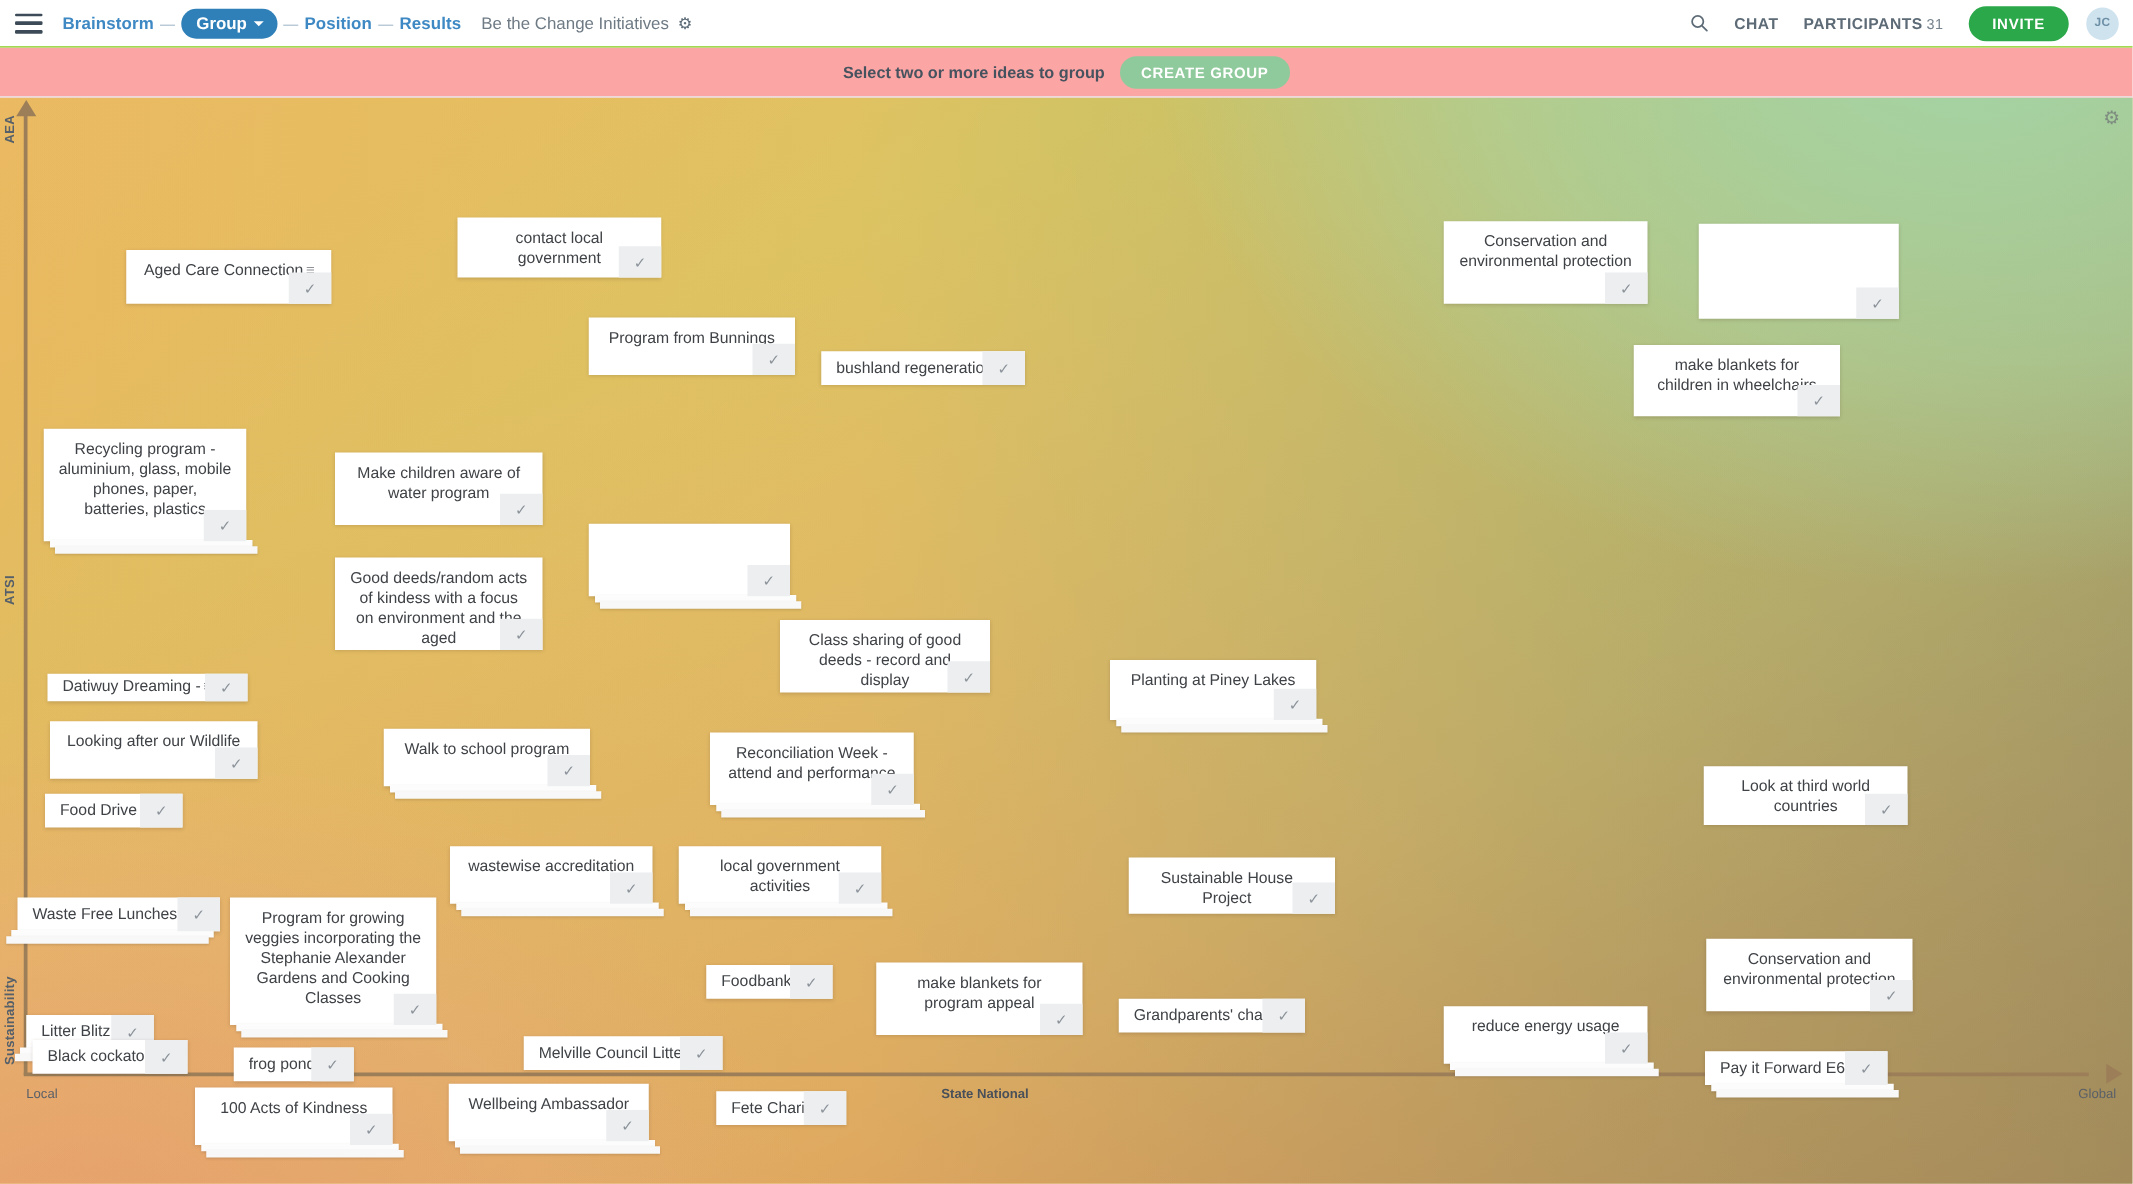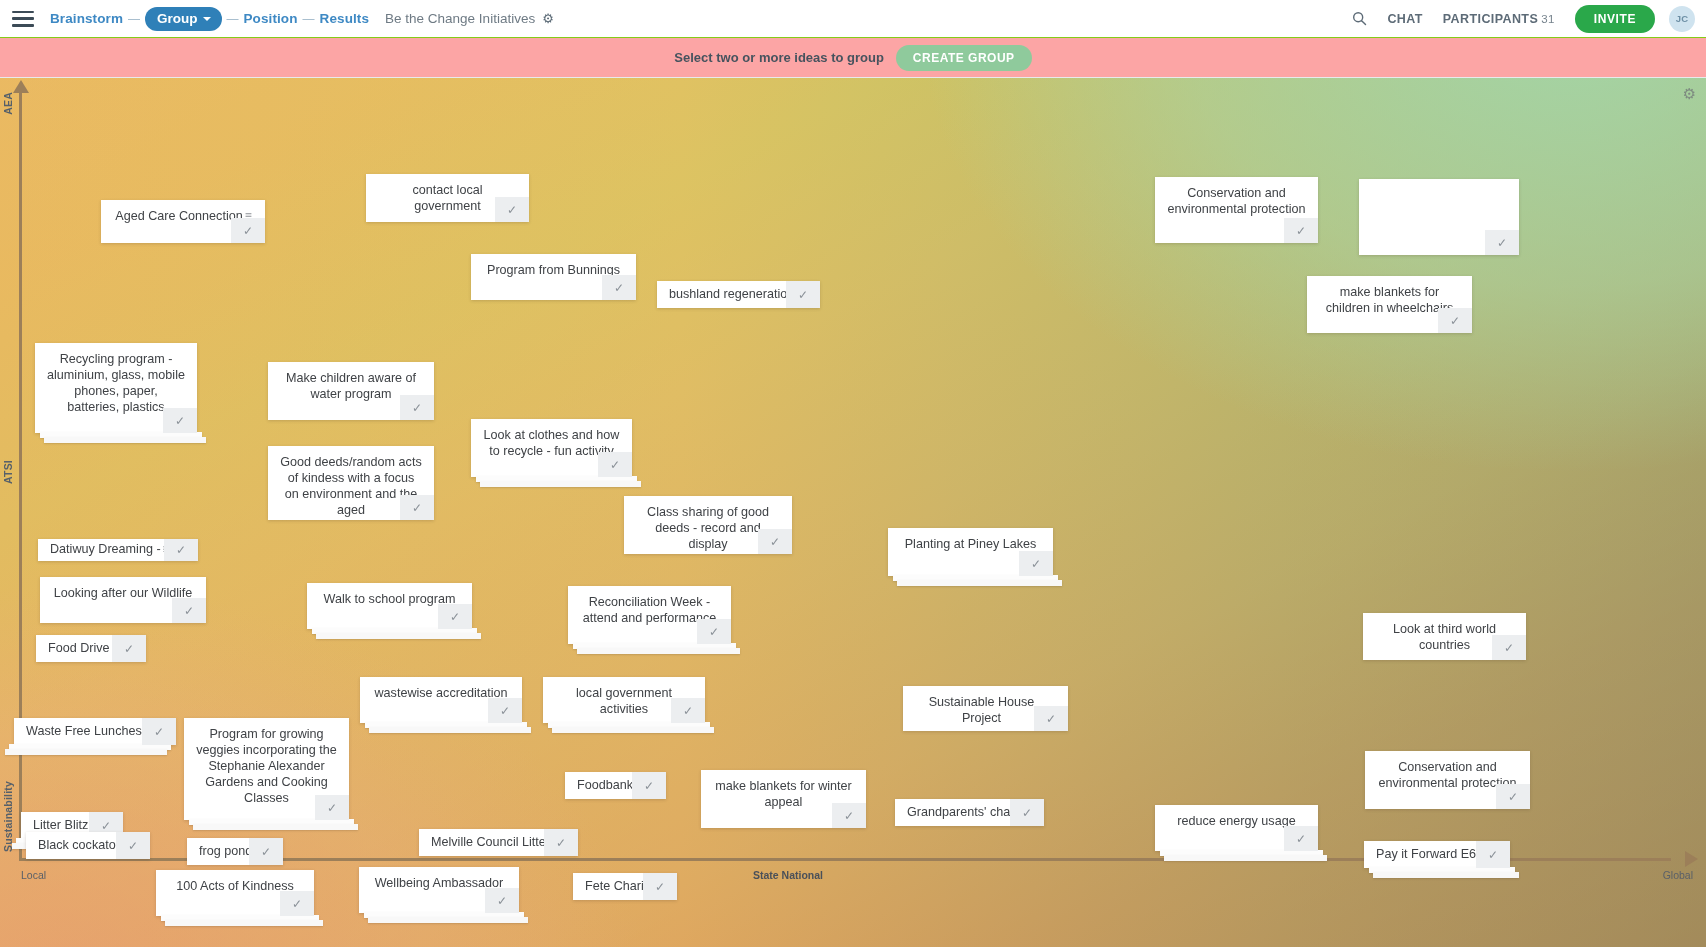--- a/index.html
+++ b/index.html
@@ -308,21 +308,20 @@
         <div class="card-text">Recycling program - aluminium, glass, mobile phones, paper, batteries, plastics</div>
         <div class="card-foot"></div>
         <div class="card-check">✓</div>
       </div>
       <div class="card" style="left: 268px; top: 284px; width: 166px; height: 58px;">
         <div class="card-text">Make children aware of water program</div>
         <div class="card-foot"></div>
         <div class="card-check">✓</div>
       </div>
       <div class="card stack" style="left: 471px; top: 341px; width: 161px; height: 58px;">
-        <div class="card-text">Look at clothes and how to recycle - fun activity</div>
         <div class="card-foot"></div>
         <div class="card-check">✓</div>
       </div>
       <div class="card" style="left: 268px; top: 368px; width: 166px; height: 74px;">
         <div class="card-text">Good deeds/random acts of kindess with a focus on environment and the aged</div>
         <div class="card-foot"></div>
         <div class="card-check">✓</div>
       </div>
       <div class="card" style="left: 624px; top: 418px; width: 168px; height: 58px;">
         <div class="card-text">Class sharing of good deeds - record and display</div>
@@ -393,21 +392,21 @@
       </div>
       <div class="card stack stack-left compact" style="left: 21px; top: 688px; width: 102px; height: 27px; margin-top: 46px;">
         <div class="card-text">Litter Blitz<span class="handle">≡</span></div>
         <div class="card-check">✓</div>
       </div>
       <div class="card compact" style="left: 565px; top: 694px; width: 101px; height: 27px;">
         <div class="card-text">Foodbank</div>
         <div class="card-check">✓</div>
       </div>
       <div class="card" style="left: 701px; top: 692px; width: 165px; height: 58px;">
-        <div class="card-text">make blankets for winter appeal</div>
+        <div class="card-text">make blankets for program appeal</div>
         <div class="card-foot"></div>
         <div class="card-check">✓</div>
       </div>
       <div class="card compact" style="left: 895px; top: 721px; width: 149px; height: 27px;">
         <div class="card-text">Grandparents' chats</div>
         <div class="card-check">✓</div>
       </div>
       <div class="card stack" style="left: 1155px; top: 727px; width: 163px; height: 46px;">
         <div class="card-text">reduce energy usage</div>
         <div class="card-foot"></div>

